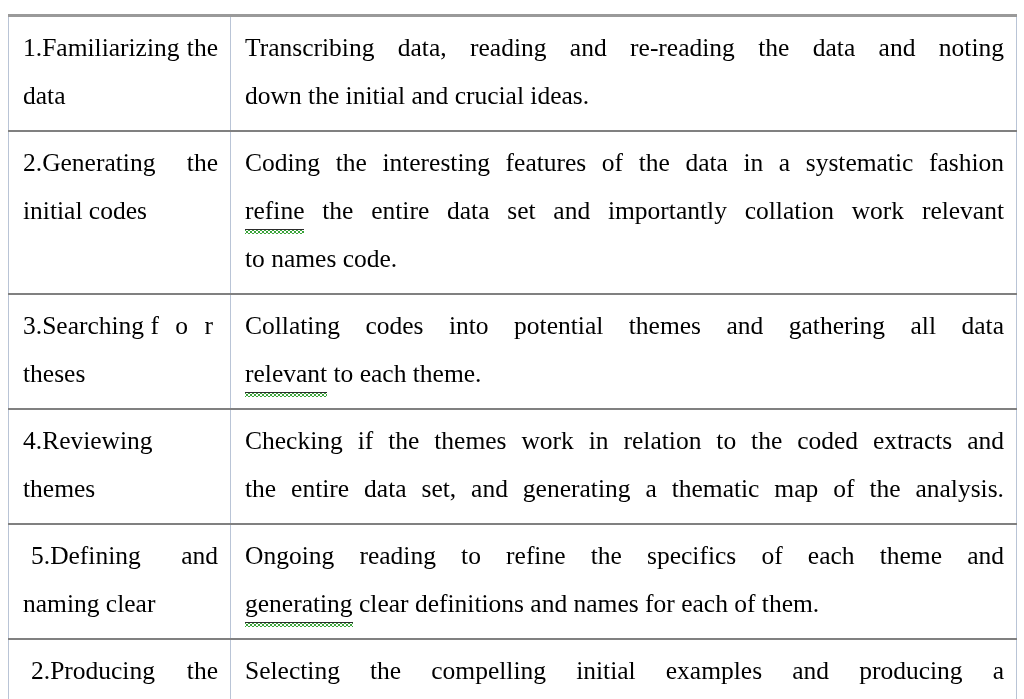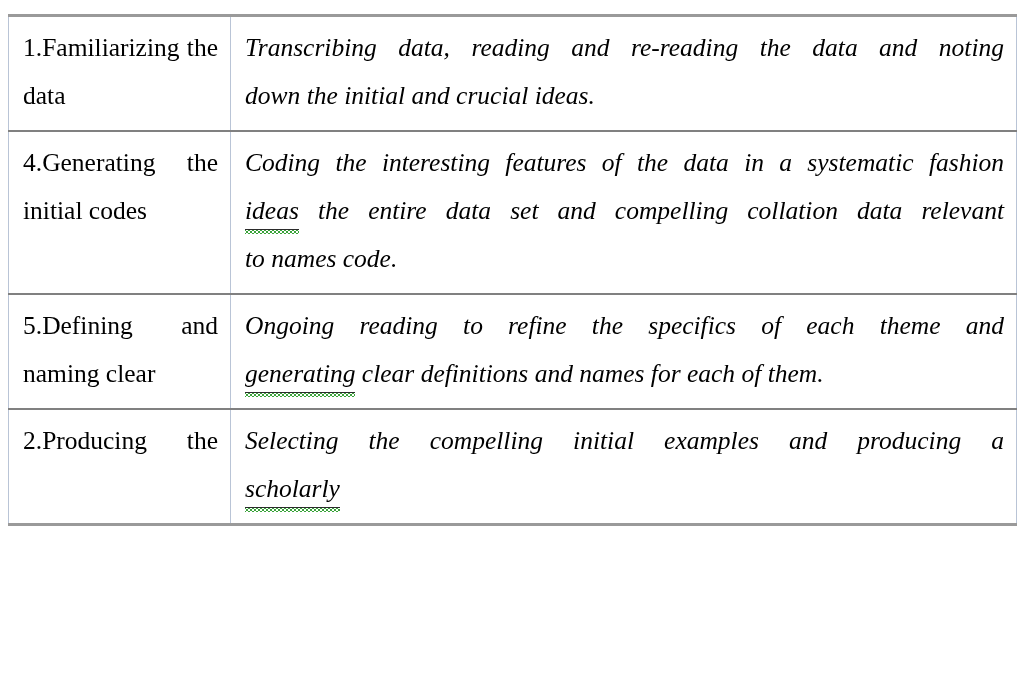--- a/index.html
+++ b/index.html
@@ -59,28 +59,28 @@
 
   .cell-phase {
     text-align: justify;
     text-align-last: left;
     word-spacing: 0px;
   }
   .cell-phase .stretch-line {
     display: block;
     text-align: justify;
     text-align-last: justify;
+    margin-left: 8px;
   }
 
   .cell-desc {
     text-align: justify;
     text-align-last: left;
     padding-left: 16px;
     padding-right: 14px;
-    font-style: italic;
   }
   .cell-desc .stretch-line {
     display: block;
     text-align: justify;
     text-align-last: justify;
   }
   .cell-desc .flush-line {
     display: block;
     text-align: center;
   }
@@ -140,31 +140,51 @@
           <span class="flush-line">the data</span>
         </td>
         <td class="cell-desc">
           <span class="stretch-line">Transcribing data, reading and re-reading the data and noting</span>
           <span class="flush-line">down the initial and crucial ideas.</span>
         </td>
       </tr>
 
       <tr>
         <td class="cell-phase">
-          <span class="flush-line">4.Generating</span>
+          <span class="flush-line">2.Generating</span>
           <span class="flush-line">the initial codes</span>
         </td>
         <td class="cell-desc">
           <span class="stretch-line">Coding the interesting features of the data in a systematic fashion</span>
-          <span class="stretch-line"><span class="grammar">ideas</span><span> the entire data set and compelling collation data relevant</span></span>
+          <span class="stretch-line"><span class="grammar">refine</span><span> the entire data set and importantly collation work relevant</span></span>
           <span class="flush-line">to names code.</span>
         </td>
       </tr>
 
-
+      <tr>
+        <td class="cell-phase">
+          <span class="flush-line"><span>3.Searching</span> <span class="letterspaced">f o r</span></span>
+          <span class="flush-line">theses</span>
+        </td>
+        <td class="cell-desc">
+          <span class="stretch-line">Collating codes into potential  themes  and  gathering  all  data</span>
+          <span class="flush-line"><span class="grammar">relevant</span><span> to each theme.</span></span>
+        </td>
+      </tr>
+
+      <tr>
+        <td class="cell-phase">
+          <span class="flush-line">4.Reviewing</span>
+          <span class="flush-line">themes</span>
+        </td>
+        <td class="cell-desc">
+          <span class="stretch-line">Checking if the themes work in relation to the coded extracts and</span>
+          <span class="stretch-line">the entire data set, and generating a thematic map of the analysis.</span>
+        </td>
+      </tr>
 
       <tr>
         <td class="cell-phase">
           <span class="stretch-line"><span>5.Defining</span> <span>and</span></span>
           <span class="flush-line">naming clear</span>
         </td>
         <td class="cell-desc">
           <span class="stretch-line">Ongoing reading to refine the specifics of each theme and</span>
           <span class="flush-line"><span class="grammar">generating</span><span> clear definitions and names for each of them.</span></span>
         </td>

